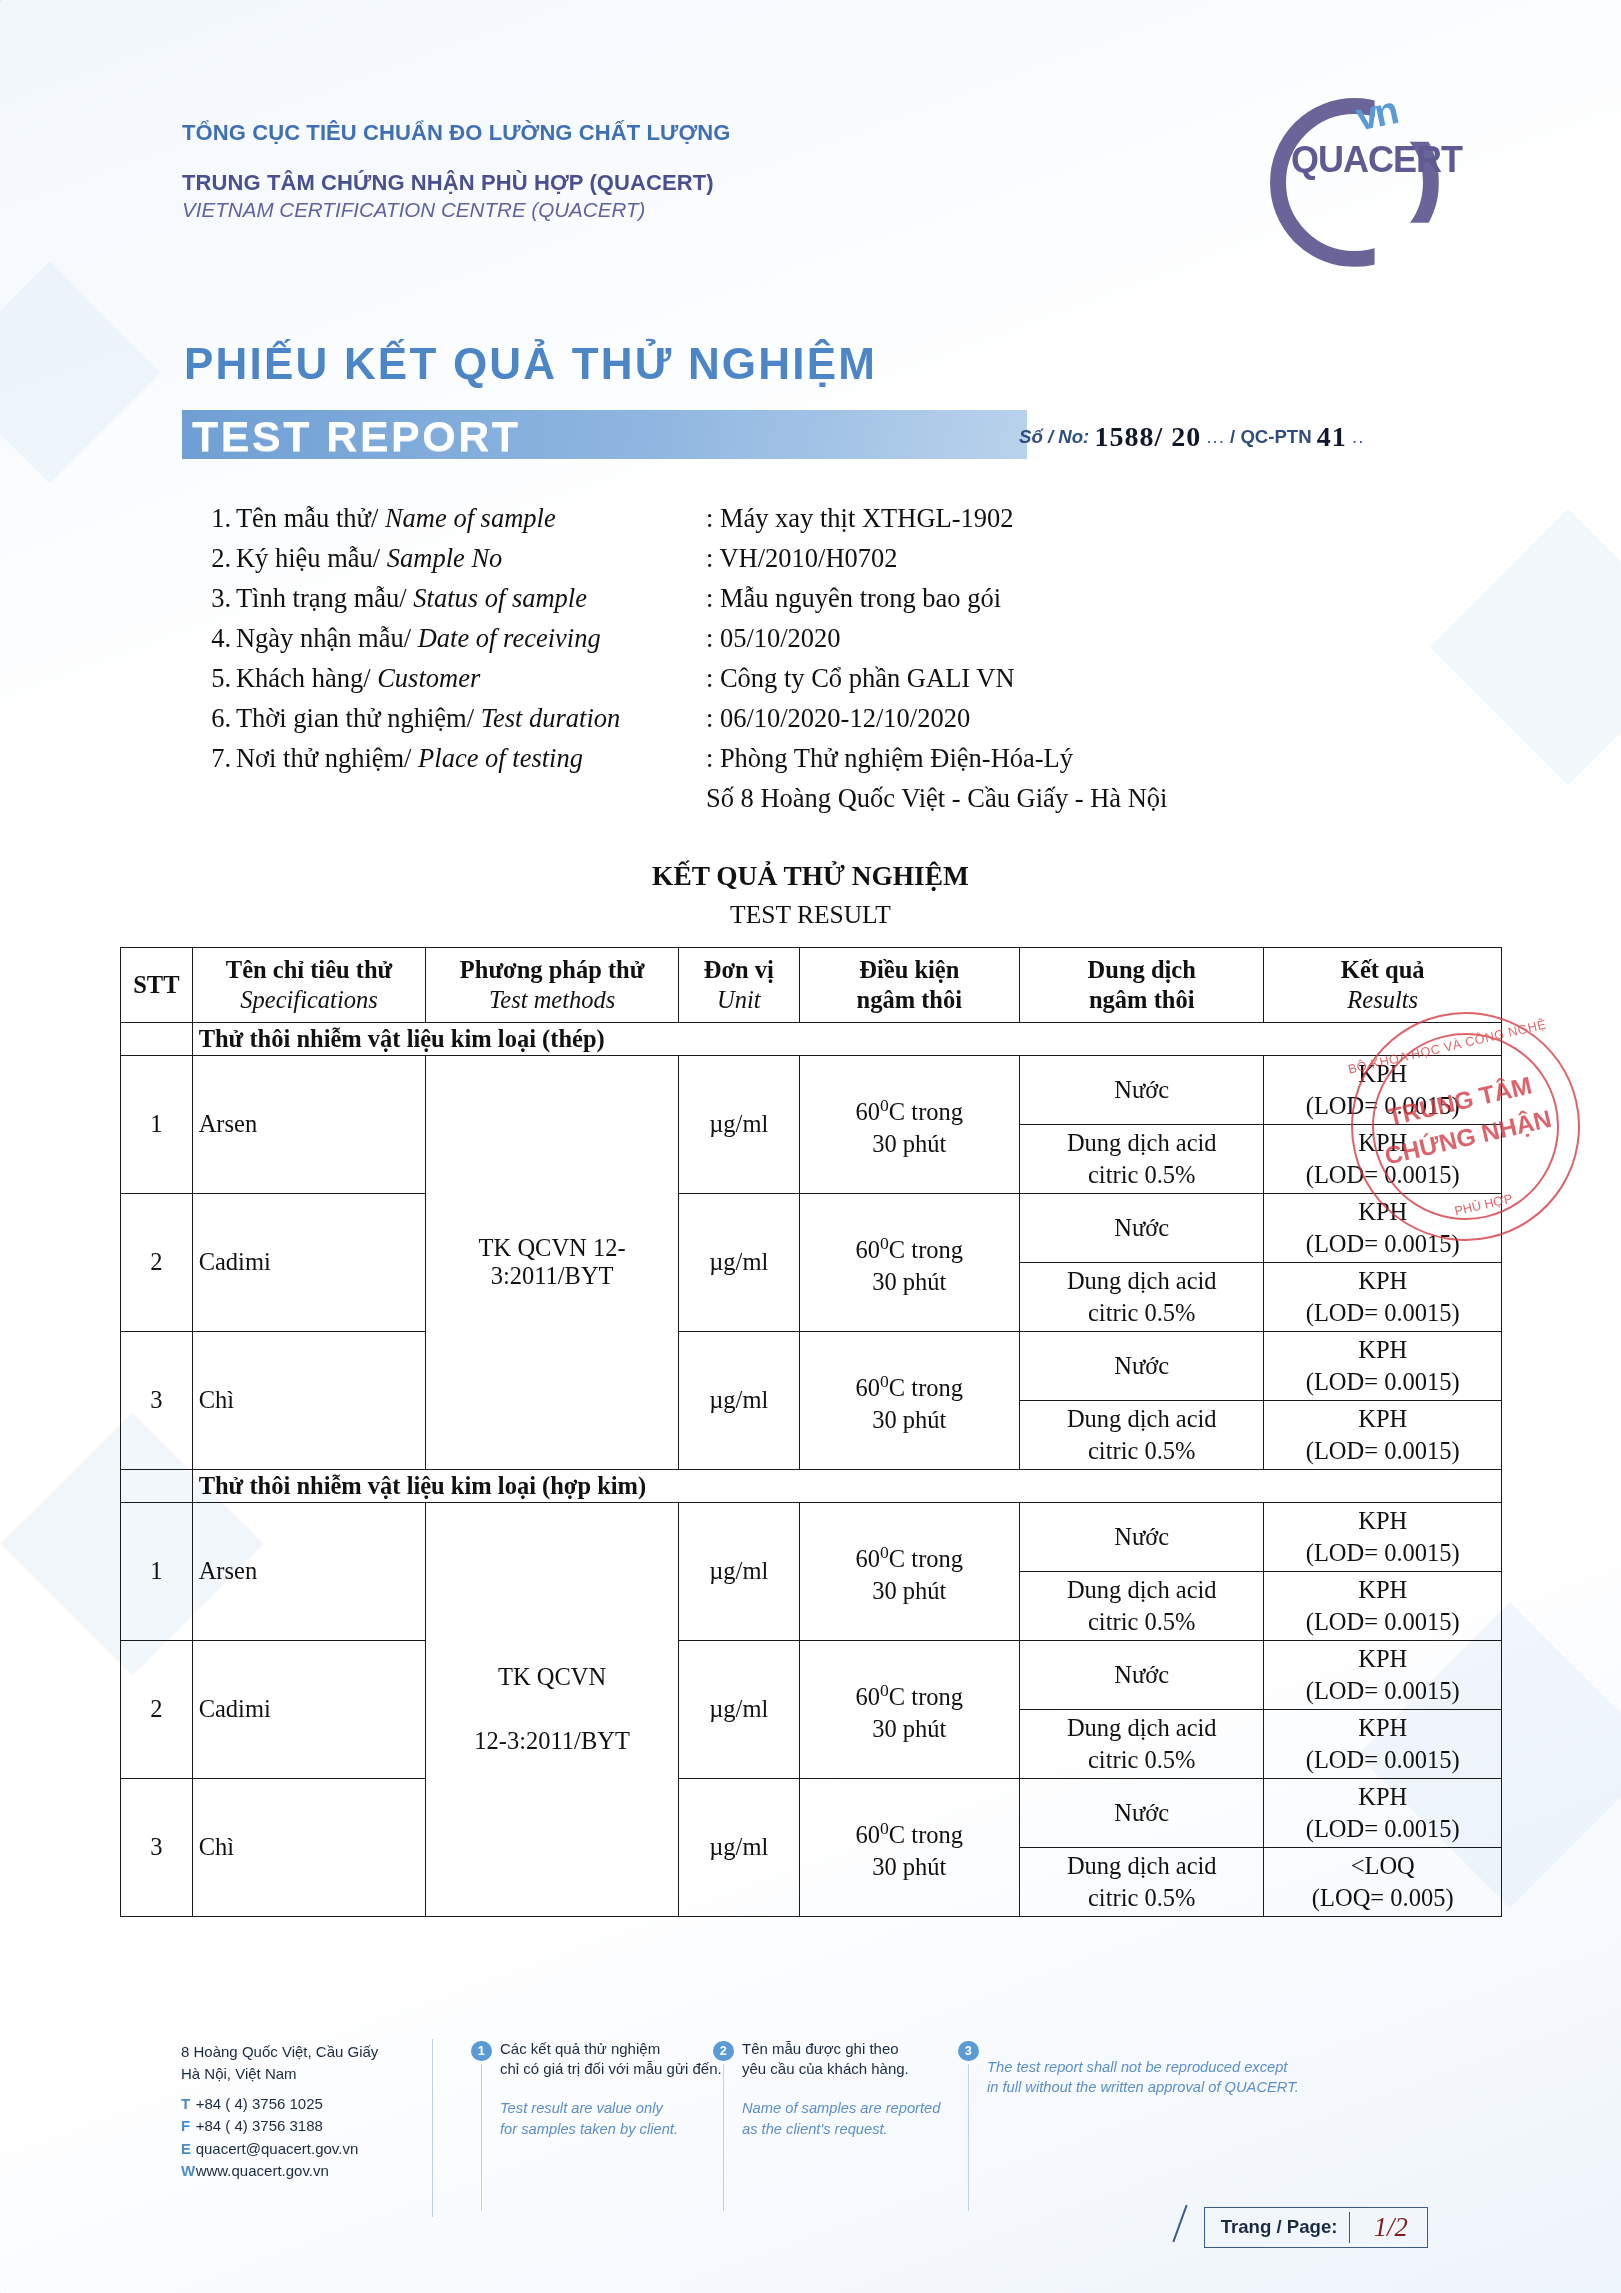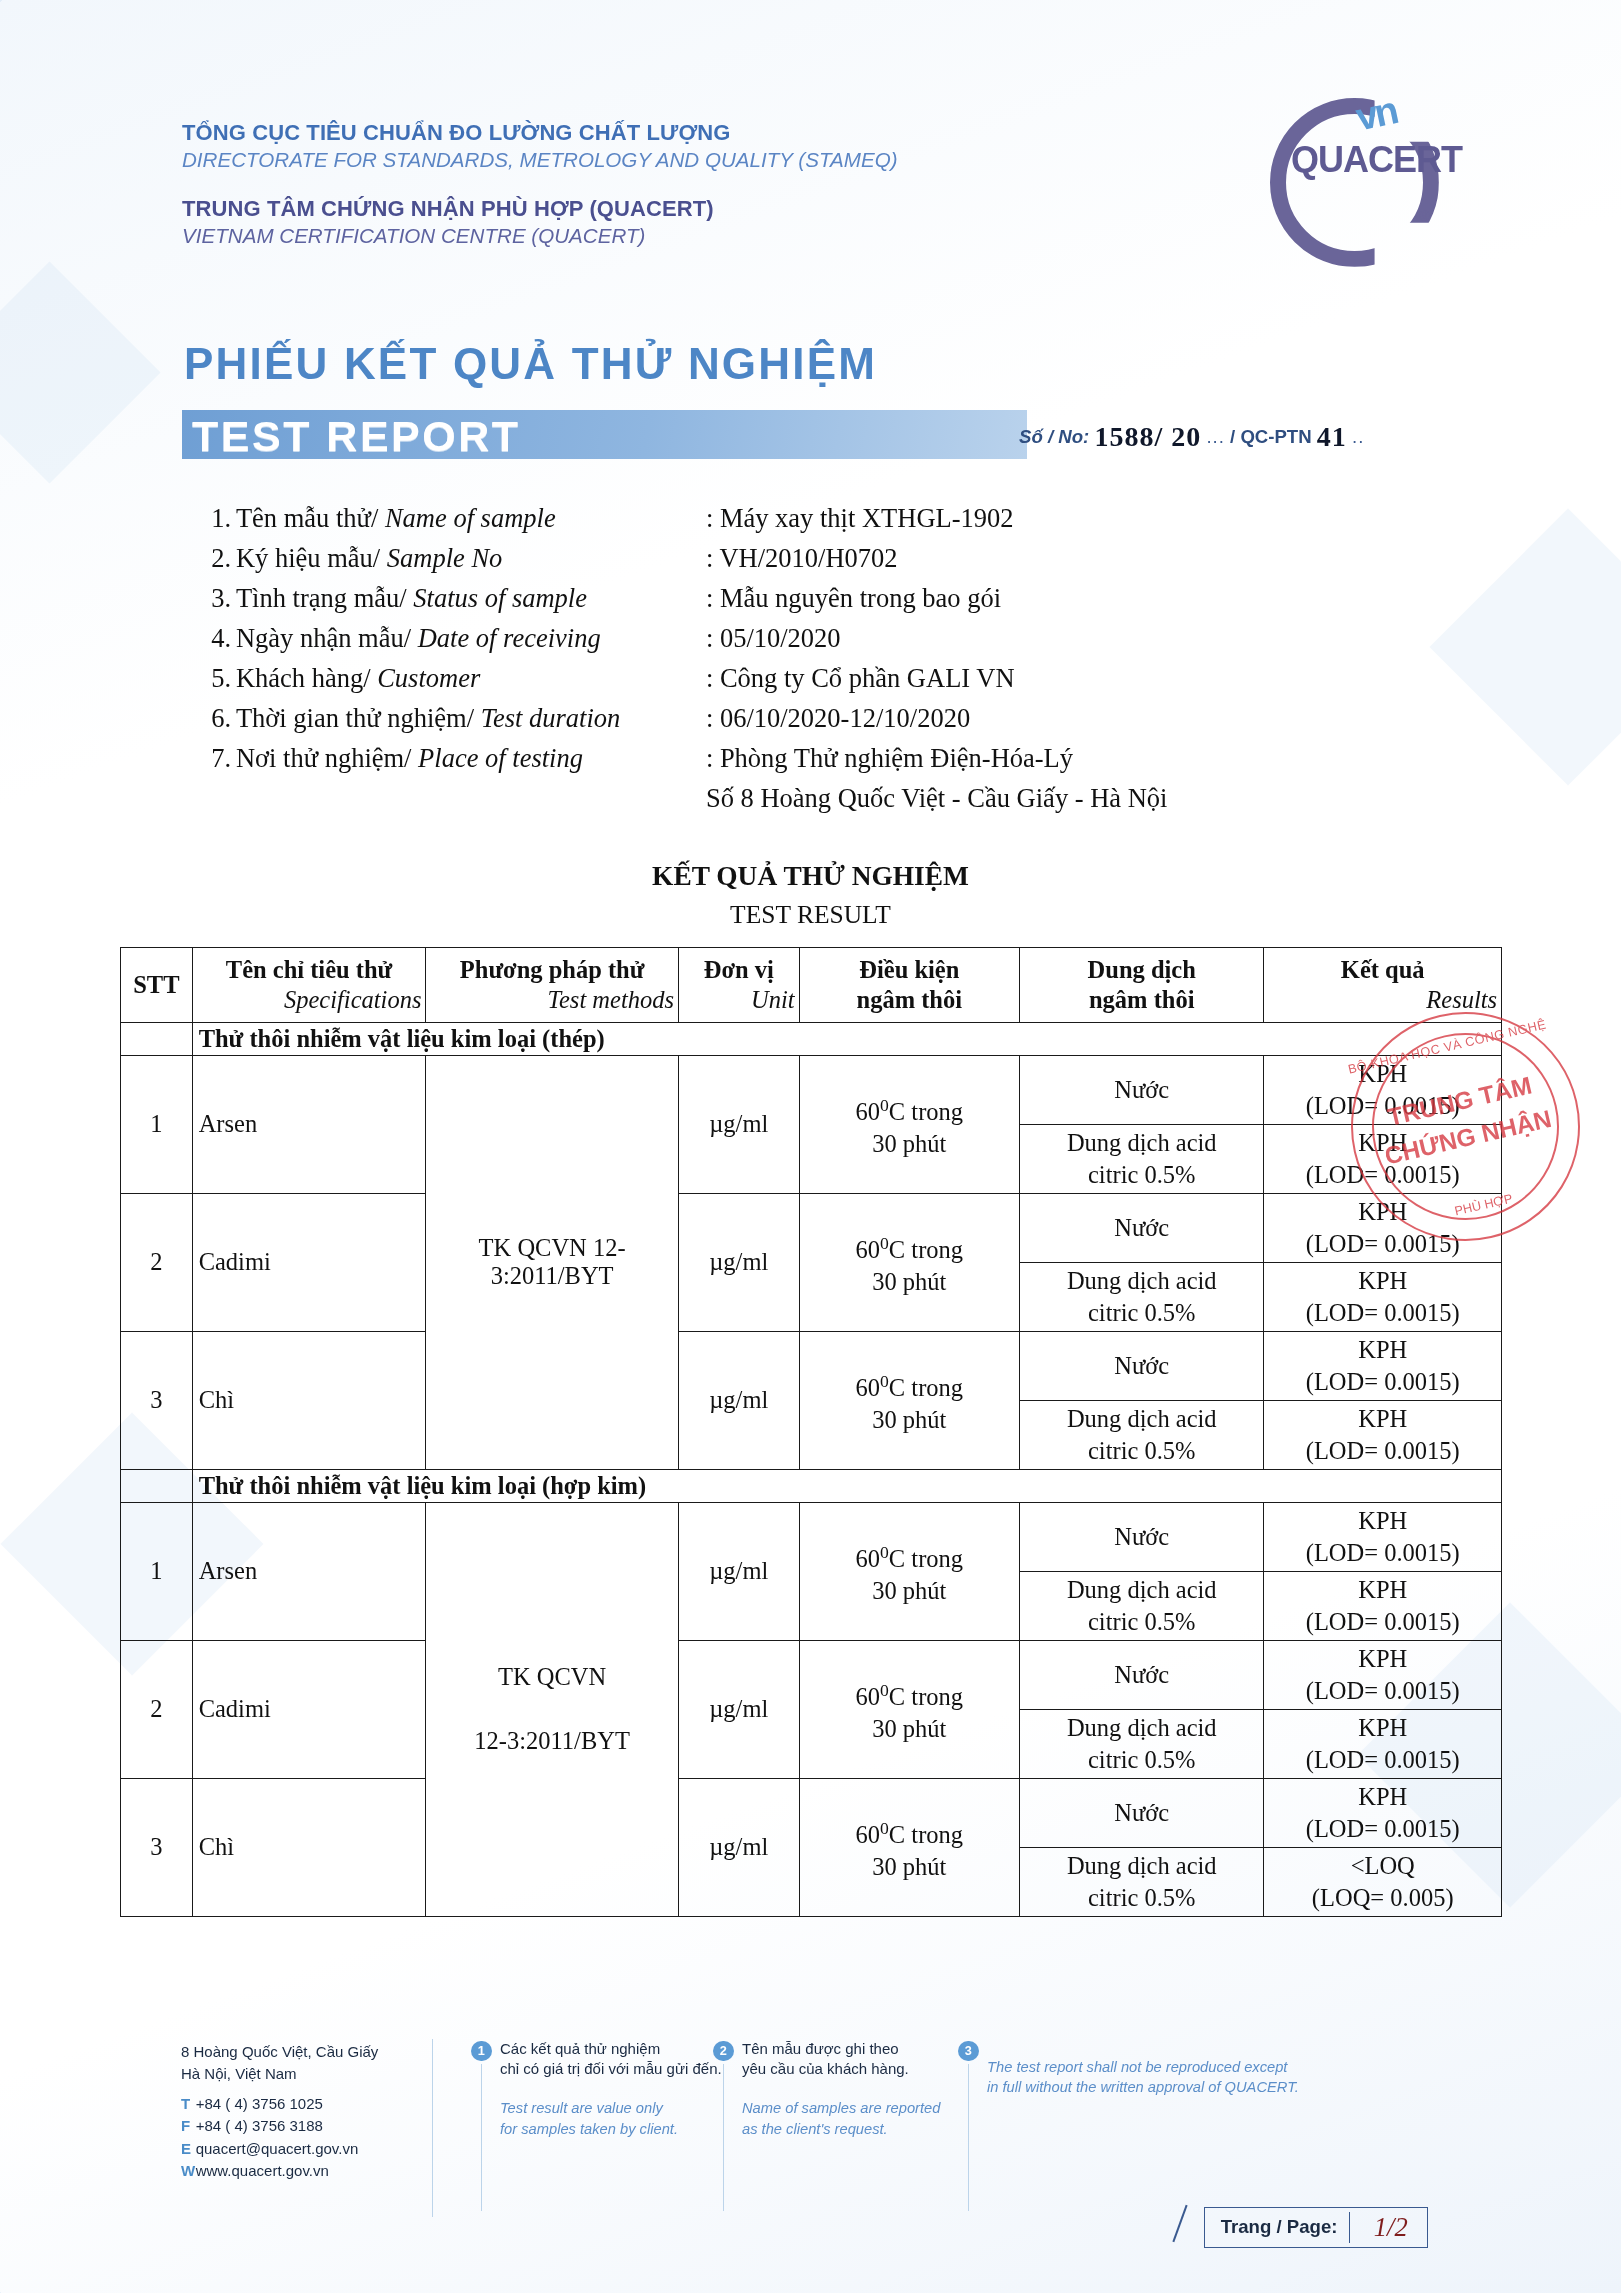--- a/index.html
+++ b/index.html
@@ -74,21 +74,21 @@
   
   .res-vn{position:absolute;left:0;right:0;top:861px;text-align:center;
     font-size:27.4px;font-weight:bold;}
   .res-en{position:absolute;left:0;right:0;top:900px;text-align:center;font-size:25.5px;}
 
   
   table.rt{position:absolute;left:120px;top:947px;width:1382px;border-collapse:collapse;
     background:transparent;font-size:24.5px;}
   table.rt td,table.rt th{border:1.6px solid #1a1a1a;padding:2px 5.9px;vertical-align:middle;}
   table.rt th{font-weight:bold;text-align:center;line-height:30px;padding:6.9px 3.9px;}
-  table.rt th i{display:block;font-style:italic;font-weight:normal;text-align:right;}
+  table.rt th i{display:block;font-style:italic;font-weight:normal;}
   .c-stt{width:59px;text-align:center;}
   .c-spec{width:221px;}
   .c-meth{width:240px;text-align:center;}
   .c-unit{width:108px;text-align:center;}
   .c-cond{width:208px;text-align:center;}
   .c-sol{width:232px;text-align:center;}
   .c-res{width:225px;text-align:center;}
   .sec-row td{font-weight:bold;font-size:24.5px;padding:7.8px 7.8px 7.8px 21.6px;}
   .cell-2l{line-height:32px;}
   sup{font-size:.72em;vertical-align:super;}
@@ -143,21 +143,20 @@
 <div class="wm wm-sq" style="left:39px;top:1451px;width:186px;height:186px;"></div>
 <div class="wm wm-sq" style="left:1402px;top:1647px;width:216px;height:216px;"></div>
 <div class="wm wm-sq" style="left:-29px;top:294px;width:157px;height:157px;"></div>
 <div class="wm wm-sq" style="left:1470px;top:549px;width:196px;height:196px;"></div>
 
 <div class="content">
 
   <div class="hdr">
     <div class="blk1">
       <div class="l1">TỔNG CỤC TIÊU CHUẨN ĐO LƯỜNG CHẤT LƯỢNG</div>
-      <div class="l2">DIRECTORATE FOR STANDARDS, METROLOGY AND QUALITY (STAMEQ)</div>
     </div>
     <div class="blk2">
       <div class="l1">TRUNG TÂM CHỨNG NHẬN PHÙ HỢP (QUACERT)</div>
       <div class="l2">VIETNAM CERTIFICATION CENTRE (QUACERT)</div>
     </div>
   </div>
 
   <div class="logo">
     <div class="ring"></div>
     <div class="vn">vn</div>

